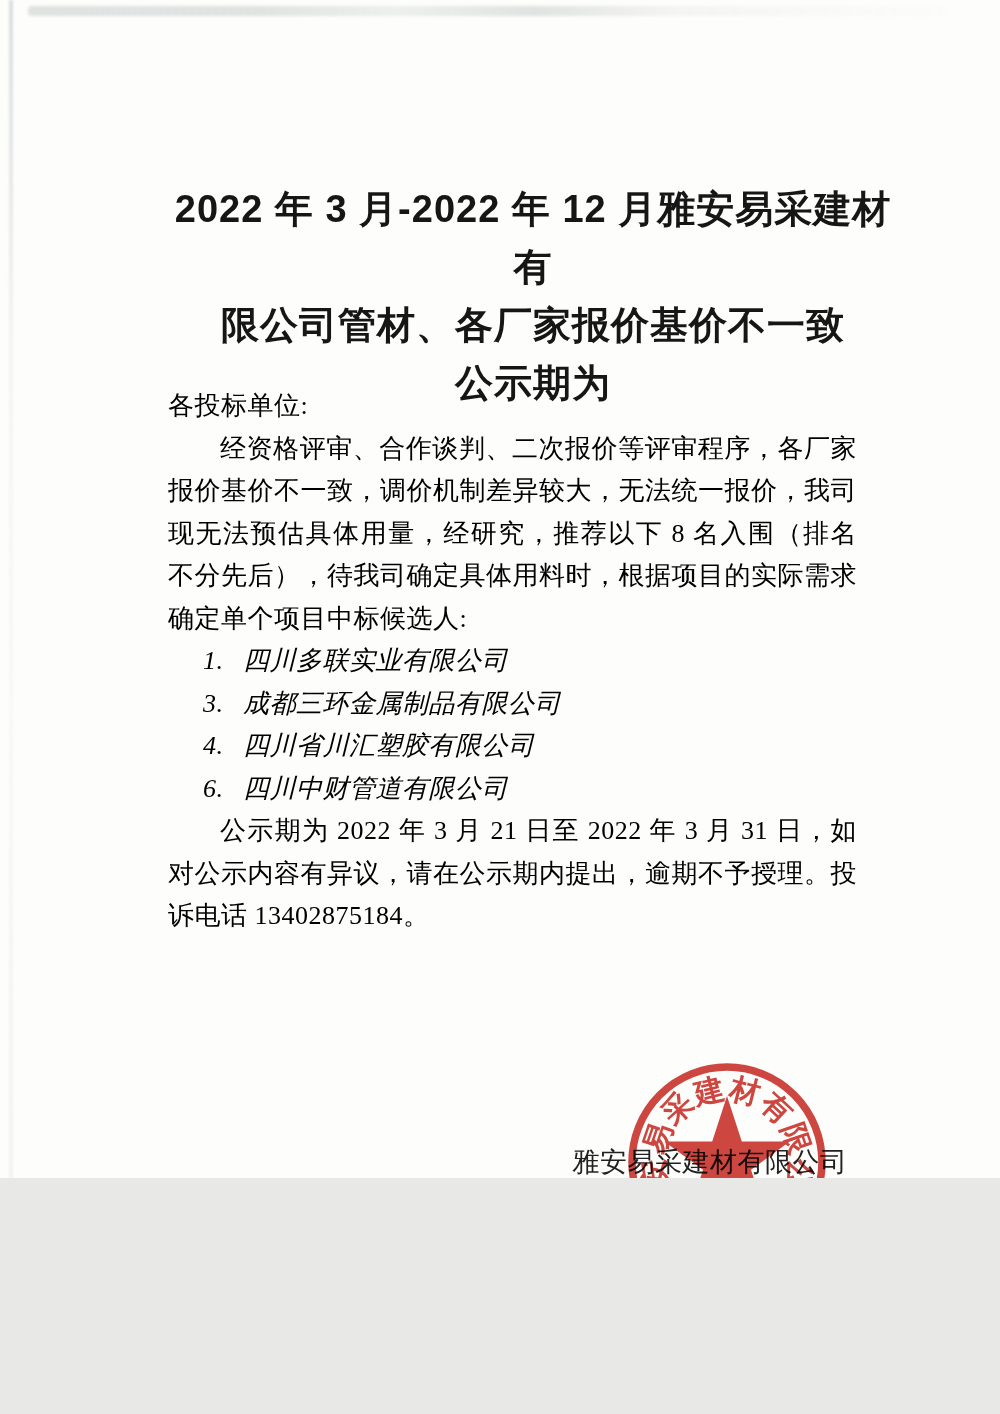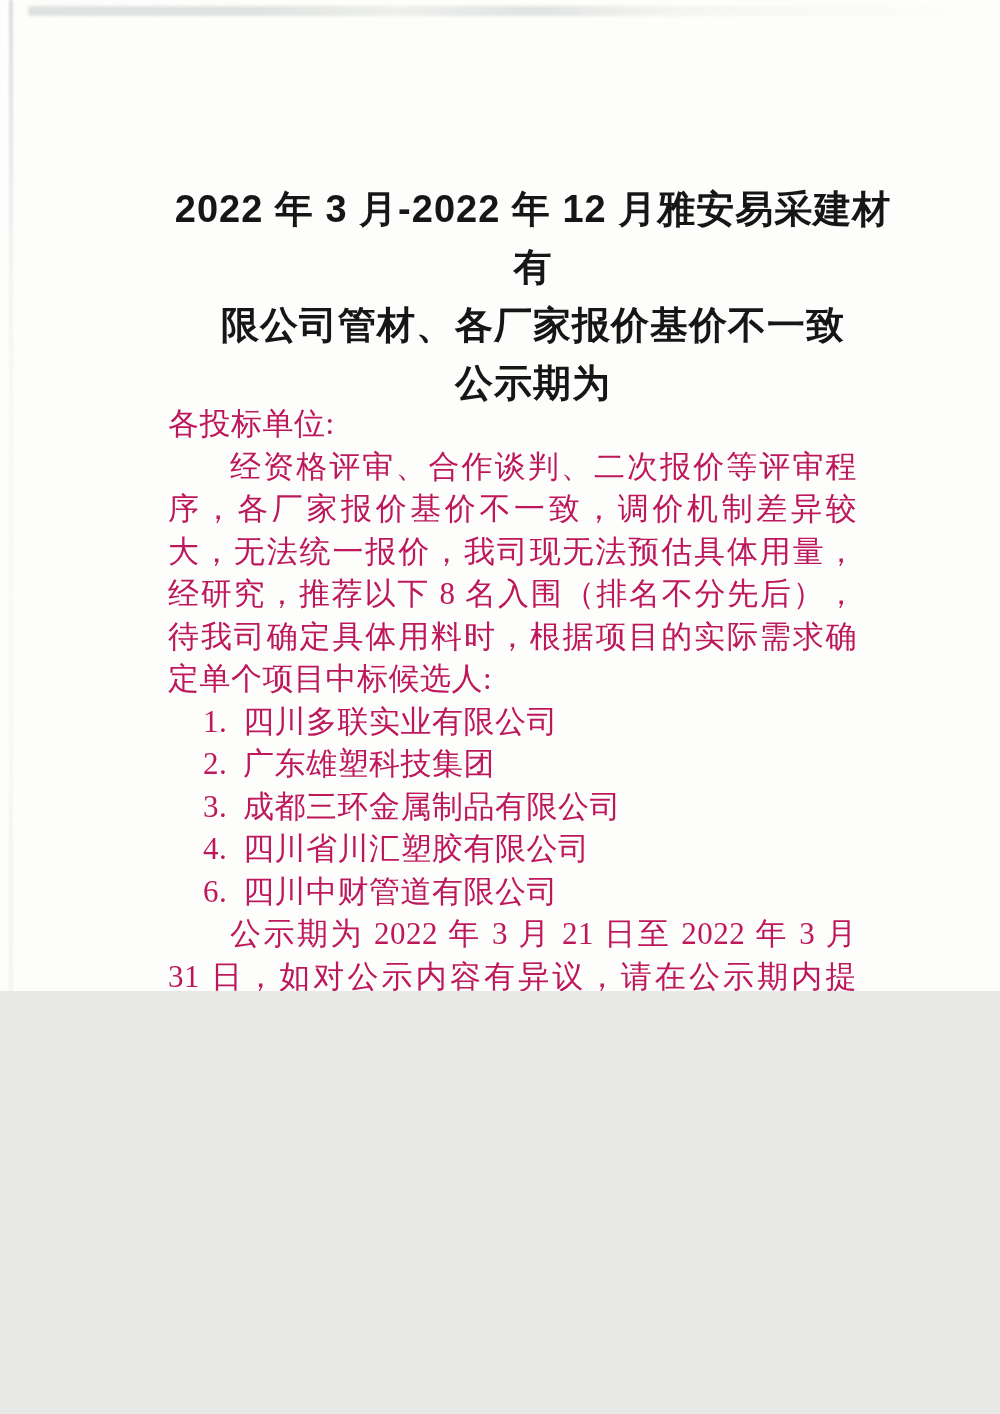--- a/index.html
+++ b/index.html
@@ -1,18 +1,18 @@
 <!DOCTYPE html>
 <html><head>
 <meta charset="utf-8">
 <style>
   html,body{margin:0;padding:0;background:#e8e8e6;}
   .page{
     position:relative;
-    width:1000px;height:991px;
+    width:1000px;height:1178px;
     background:#fdfdfb;
     overflow:hidden;
     font-family:"Liberation Serif","DejaVu Serif",serif;
     color:#222;
   }
   .scan-smudge{
     position:absolute;left:28px;top:6px;width:920px;height:10px;
     background:linear-gradient(90deg,
       rgba(150,165,160,.30),rgba(120,135,140,.22) 12%,
       rgba(150,160,155,.28) 25%,rgba(170,180,175,.18) 40%,
@@ -30,27 +30,27 @@
   .title{
     position:absolute;left:163px;top:180px;width:740px;
     text-align:center;
     font-family:"Liberation Sans","DejaVu Sans",sans-serif;
     font-weight:700;
     font-size:38px;line-height:58px;
     letter-spacing:1px;
     color:#161616;
   }
   .body{
-    position:absolute;left:168px;top:403px;width:689px;
-    font-size:31px;line-height:42.5px;letter-spacing:.5px;
-    color:#be185d;
+    position:absolute;left:168px;top:385px;width:689px;
+    font-size:26px;line-height:42.5px;letter-spacing:.5px;
+    color:#000000;
   }
   .para{margin:0;text-indent:2em;text-align:justify;}
   .greeting{margin:0;}
-  .winner{margin-left:35px;}
+  .winner{margin-left:35px;font-style:italic;}
   .wnum{display:inline-block;width:40px;}
   .signature{
     position:absolute;left:510px;top:1140px;width:400px;
     text-align:center;
     font-size:27px;line-height:45px;letter-spacing:.5px;
     color:#212121;
   }
   #seal-svg{
     position:absolute;left:602px;top:1037px;width:250px;height:250px;
     mix-blend-mode:multiply;opacity:.92;
@@ -70,23 +70,20 @@
     <div>公示期为</div>
   </div>
 
   <div class="body">
     <div class="greeting">各投标单位:</div>
     <p class="para">经资格评审、合作谈判、二次报价等评审程序，各厂家报价基价不一致，调价机制差异较大，无法统一报价，我司现无法预估具体用量，经研究，推荐以下 8 名入围（排名不分先后），待我司确定具体用料时，根据项目的实际需求确定单个项目中标候选人:</p>
 
     <div>
       <div class="winner">
         <span class="wnum">1.</span><span>四川多联实业有限公司</span>
-      </div>
-      <div class="winner">
-        <span class="wnum">2.</span><span>广东雄塑科技集团</span>
       </div>
       <div class="winner">
         <span class="wnum">3.</span><span>成都三环金属制品有限公司</span>
       </div>
       <div class="winner">
         <span class="wnum">4.</span><span>四川省川汇塑胶有限公司</span>
       </div>
       <div class="winner">
         <span class="wnum">6.</span><span>四川中财管道有限公司</span>
       </div>

